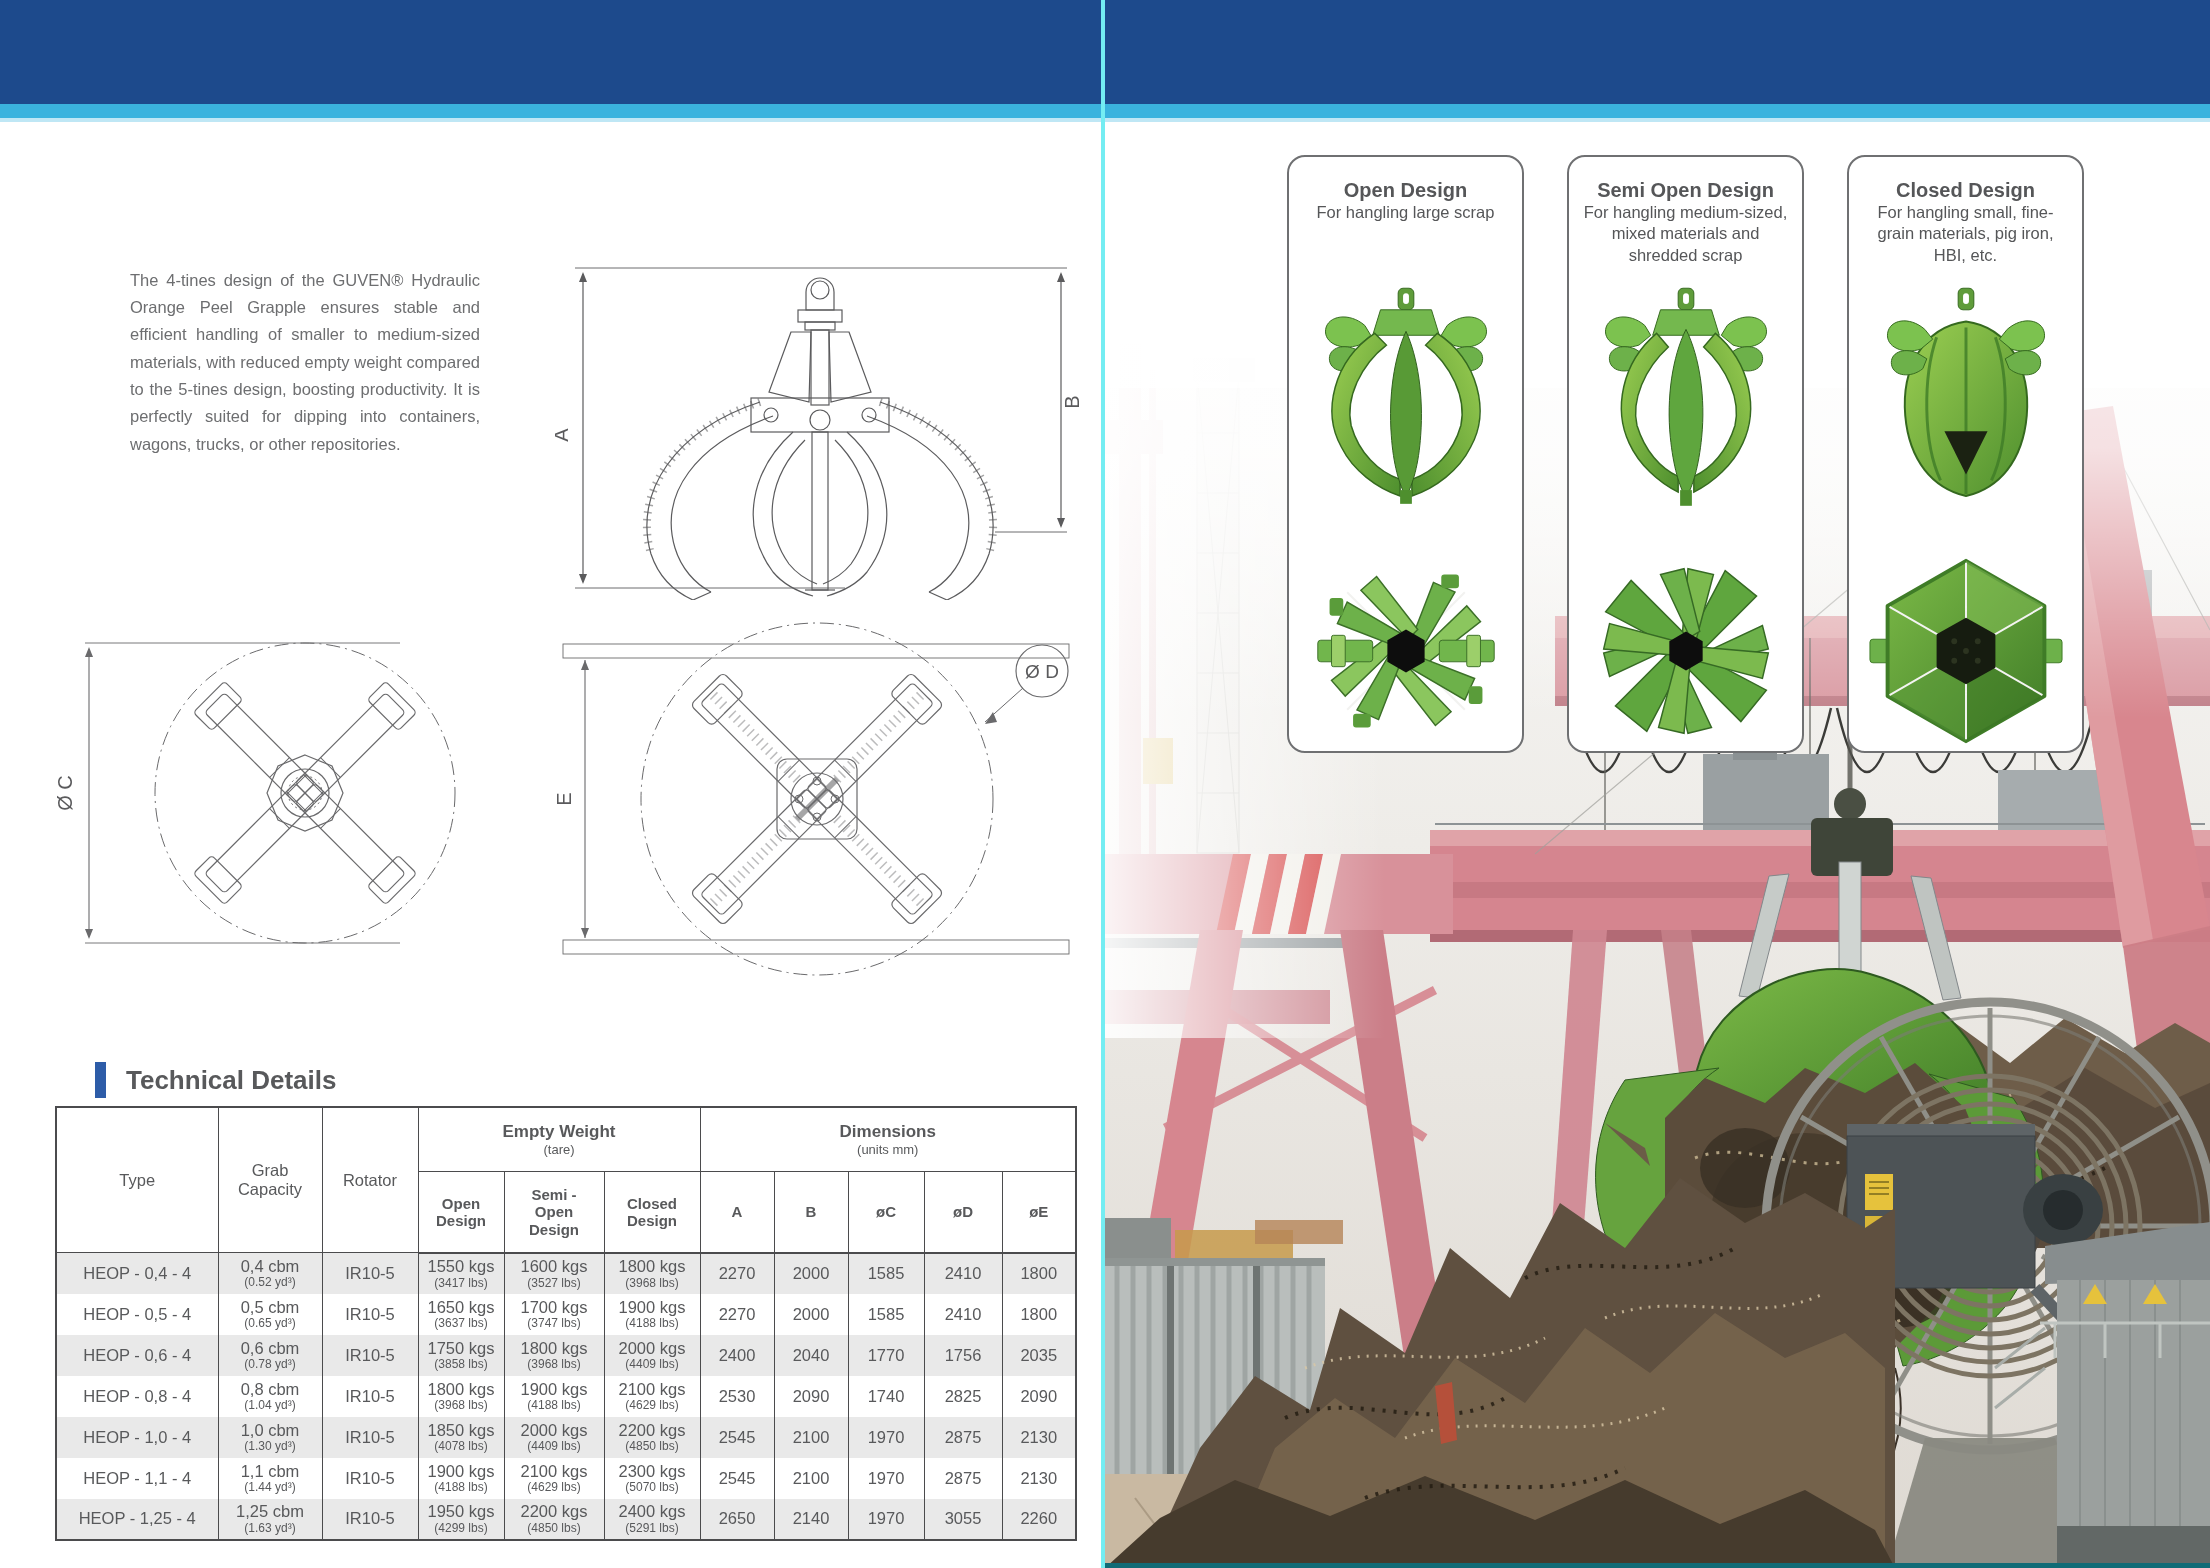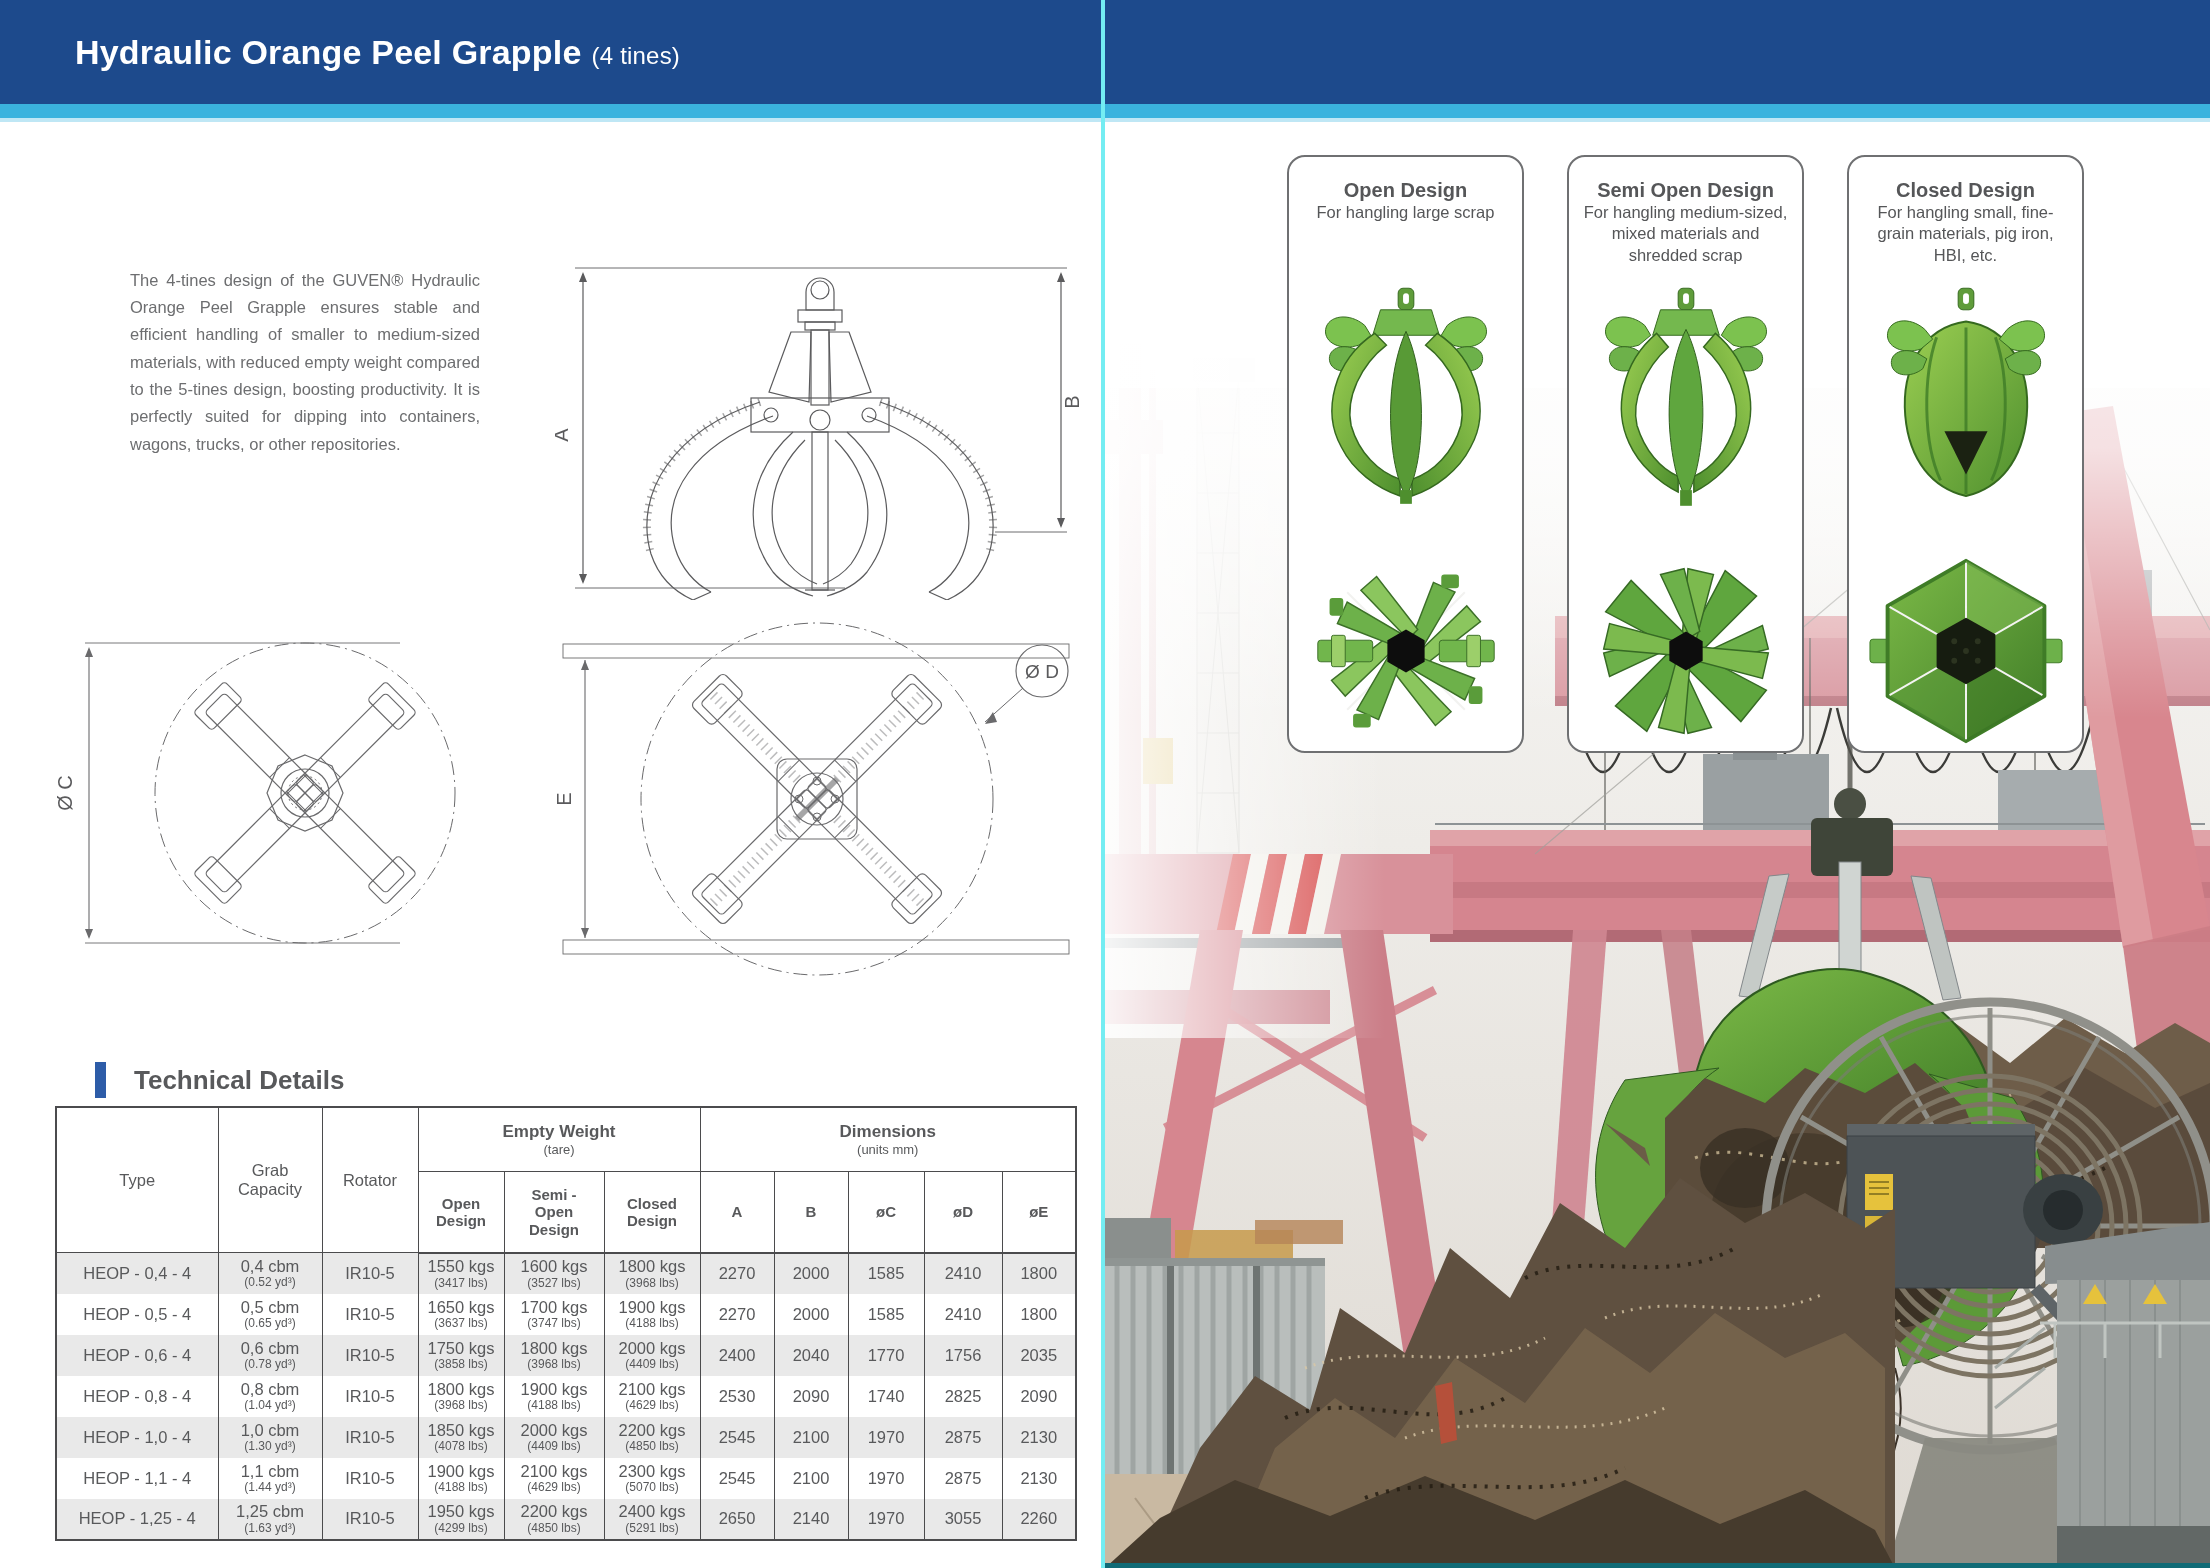--- a/index.html
+++ b/index.html
@@ -22,21 +22,21 @@
   .page-subtitle{font-size:24px;font-weight:400;color:#fff;margin-left:10px;}
 
   .gutter{position:absolute;left:1101px;top:0;width:4px;height:1568px;background:var(--gutter_cyan);z-index:40;}
   .bottom-teal{position:absolute;left:1105px;top:1563px;width:1105px;height:5px;background:var(--bottom_teal);z-index:41;}
 
   
   .intro{position:absolute;left:130px;top:250px;width:350px;font-size:16.5px;line-height:1.66;
     text-align:justify;color:var(--para_gray);}
 
   
-  .td-heading{position:absolute;left:95px;top:1062px;display:flex;align-items:center;gap:28px;}
+  .td-heading{position:absolute;left:95px;top:1062px;display:flex;align-items:center;gap:20px;}
   .td-heading .bar{width:11px;height:36px;background:var(--accent_bar);}
   .td-heading .txt{font-size:26px;font-weight:700;color:var(--text_gray);}
 
   table.tech-table{position:absolute;left:55px;top:1106px;width:1020px;border-collapse:collapse;
     table-layout:fixed;border:2px solid var(--table_border);}
   .tech-table th{border:1px solid var(--table_border);font-weight:700;color:var(--text_gray);
     text-align:center;vertical-align:middle;padding:14px;}
   .tech-table thead tr:first-child th{height:56px;}
   .tech-table thead tr:last-child th{height:58px;border-bottom:2px solid var(--table_border);font-size:15px;line-height:1.15;}
   .tech-table .gh{font-size:17px;}
@@ -262,23 +262,20 @@
     </g>
 
     <rect x="0" y="0" width="1105" height="600" fill="url(#fadeV)"></rect>
     <rect x="0" y="0" width="1105" height="270" fill="#ffffff" opacity=".85"></rect>
     <rect x="0" y="0" width="280" height="920" fill="url(#fadeL)"></rect>
   </svg>
 
   <div class="header-bar" style="z-index:20"></div>
   <div class="header-stripe" style="z-index:20"></div>
   <div class="header-stripe2" style="z-index:20"></div>
-  <div class="page-title" style="z-index:21">
-    <span>Hydraulic Orange Peel Grapple</span><span class="page-subtitle">(4 tines)</span>
-  </div>
   <div class="gutter"></div>
   <div class="bottom-teal"></div>
 
   <p class="intro">The 4-tines design of the GUVEN® Hydraulic Orange Peel Grapple ensures stable and efficient handling of smaller to medium-sized materials, with reduced empty weight compared to the 5-tines design, boosting productivity. It is perfectly suited for dipping into containers, wagons, trucks, or other repositories.</p>
 
   <svg class="abs" style="left:555px;top:140px;z-index:5" width="530" height="460" viewBox="0 0 530 460">
     <g stroke="#5b5b5d" fill="none" stroke-width="1.2">
       <path d="M20,128 H512 M20,448 H290 M440,392 H512" stroke-width=".9"></path>
       <path d="M28,134 V442"></path>
         <path d="M506,134 V386"></path>

